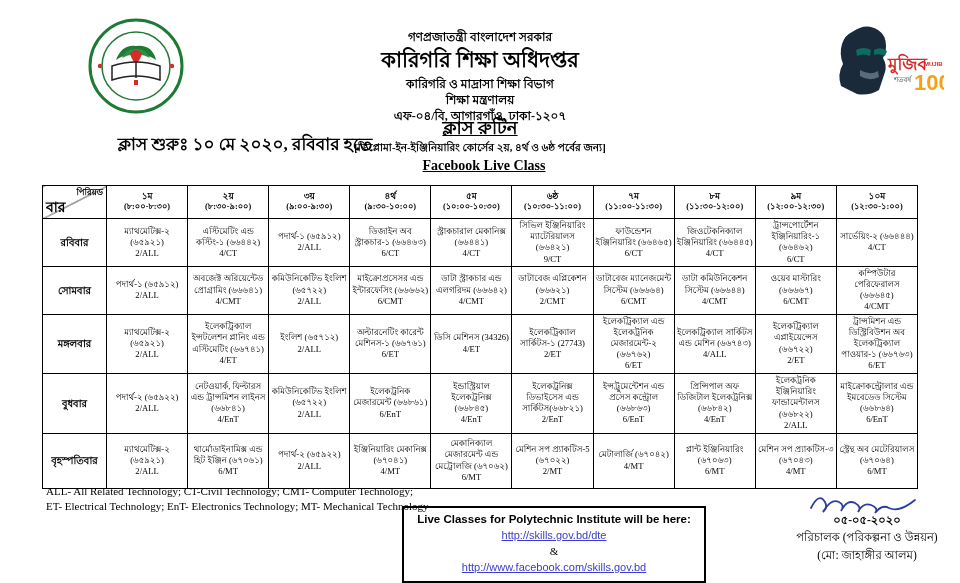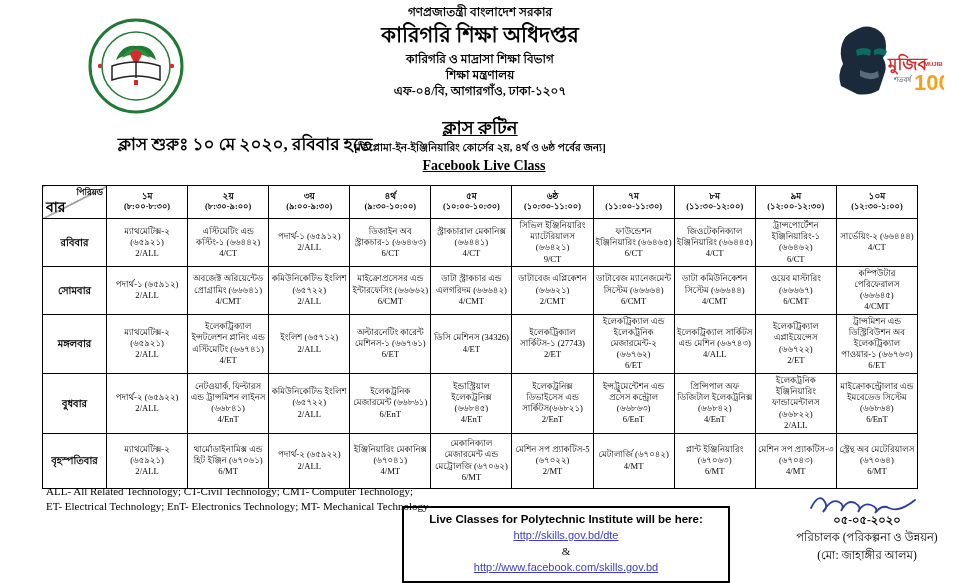--- a/index.html
+++ b/index.html
@@ -5,21 +5,21 @@
   :root{
     --link:#3b3bcc; --sig:#2b3f9e; --ink:#000;
   }
   *{box-sizing:border-box;}
   body{margin:0;background:#fff;}
   .sheet{
     position:relative;width:960px;height:583px;background:#fff;overflow:hidden;
     font-family:"Liberation Serif","DejaVu Serif",serif;color:var(--ink);
   }
   
-  .gov-header{position:absolute;left:0;top:4px;width:100%;text-align:center;line-height:1.35;}
+  .gov-header{position:absolute;left:0;top:29px;width:100%;text-align:center;line-height:1.35;}
   .gov-line1{font-size:12px;font-weight:bold;}
   .gov-line2{font-size:21px;font-weight:bold;margin:1px 0;}
   .gov-line3,.gov-line4,.gov-line5{font-size:12px;font-weight:bold;}
   .logo-left{position:absolute;left:82px;top:14px;width:108px;height:104px;}
   .logo-right{position:absolute;left:822px;top:20px;width:122px;height:92px;}
   
   .routine-title{position:absolute;left:0;top:114px;width:100%;text-align:center;
     font-size:18px;font-weight:bold;text-decoration:underline;}
   .class-start{position:absolute;left:95px;top:131px;width:300px;text-align:center;
     font-size:17px;font-weight:bold;}
@@ -44,21 +44,21 @@
   .corner-bottom{position:absolute;bottom:1px;left:3px;font-size:14px;font-weight:bold;}
   .period-name{font-weight:bold;font-size:9px;}
   .period-time{font-size:8.3px;}
   td.day-cell{font-size:10px;font-weight:bold;}
   .cell-title{display:block;}
   .cell-group{display:block;}
   
   .legend{position:absolute;left:46px;top:484px;font-family:"Liberation Serif",serif;
     font-size:11px;line-height:1.4;}
   .live-box{
-    position:absolute;left:402px;top:506px;width:328px;border:2px solid #000;
+    position:absolute;left:402px;top:506px;width:304px;border:2px solid #000;
     text-align:center;padding:3px 4px 6px 4px;font-size:11.5px;line-height:1.45;
   }
   .live-box .live-title{font-weight:bold;font-family:"Liberation Sans",sans-serif;font-size:11.5px;}
   .live-box a{color:var(--link);text-decoration:underline;font-family:"Liberation Sans",sans-serif;font-size:11px;display:block;}
   .live-box .amp{display:block;font-size:11px;}
   .signature{position:absolute;left:778px;top:490px;width:178px;text-align:center;font-size:11.5px;line-height:1.5;}
   .sig-scribble{display:block;margin:0 auto -4px auto;}
   .sig-date{font-weight:bold;}
 </style>
 </head>

